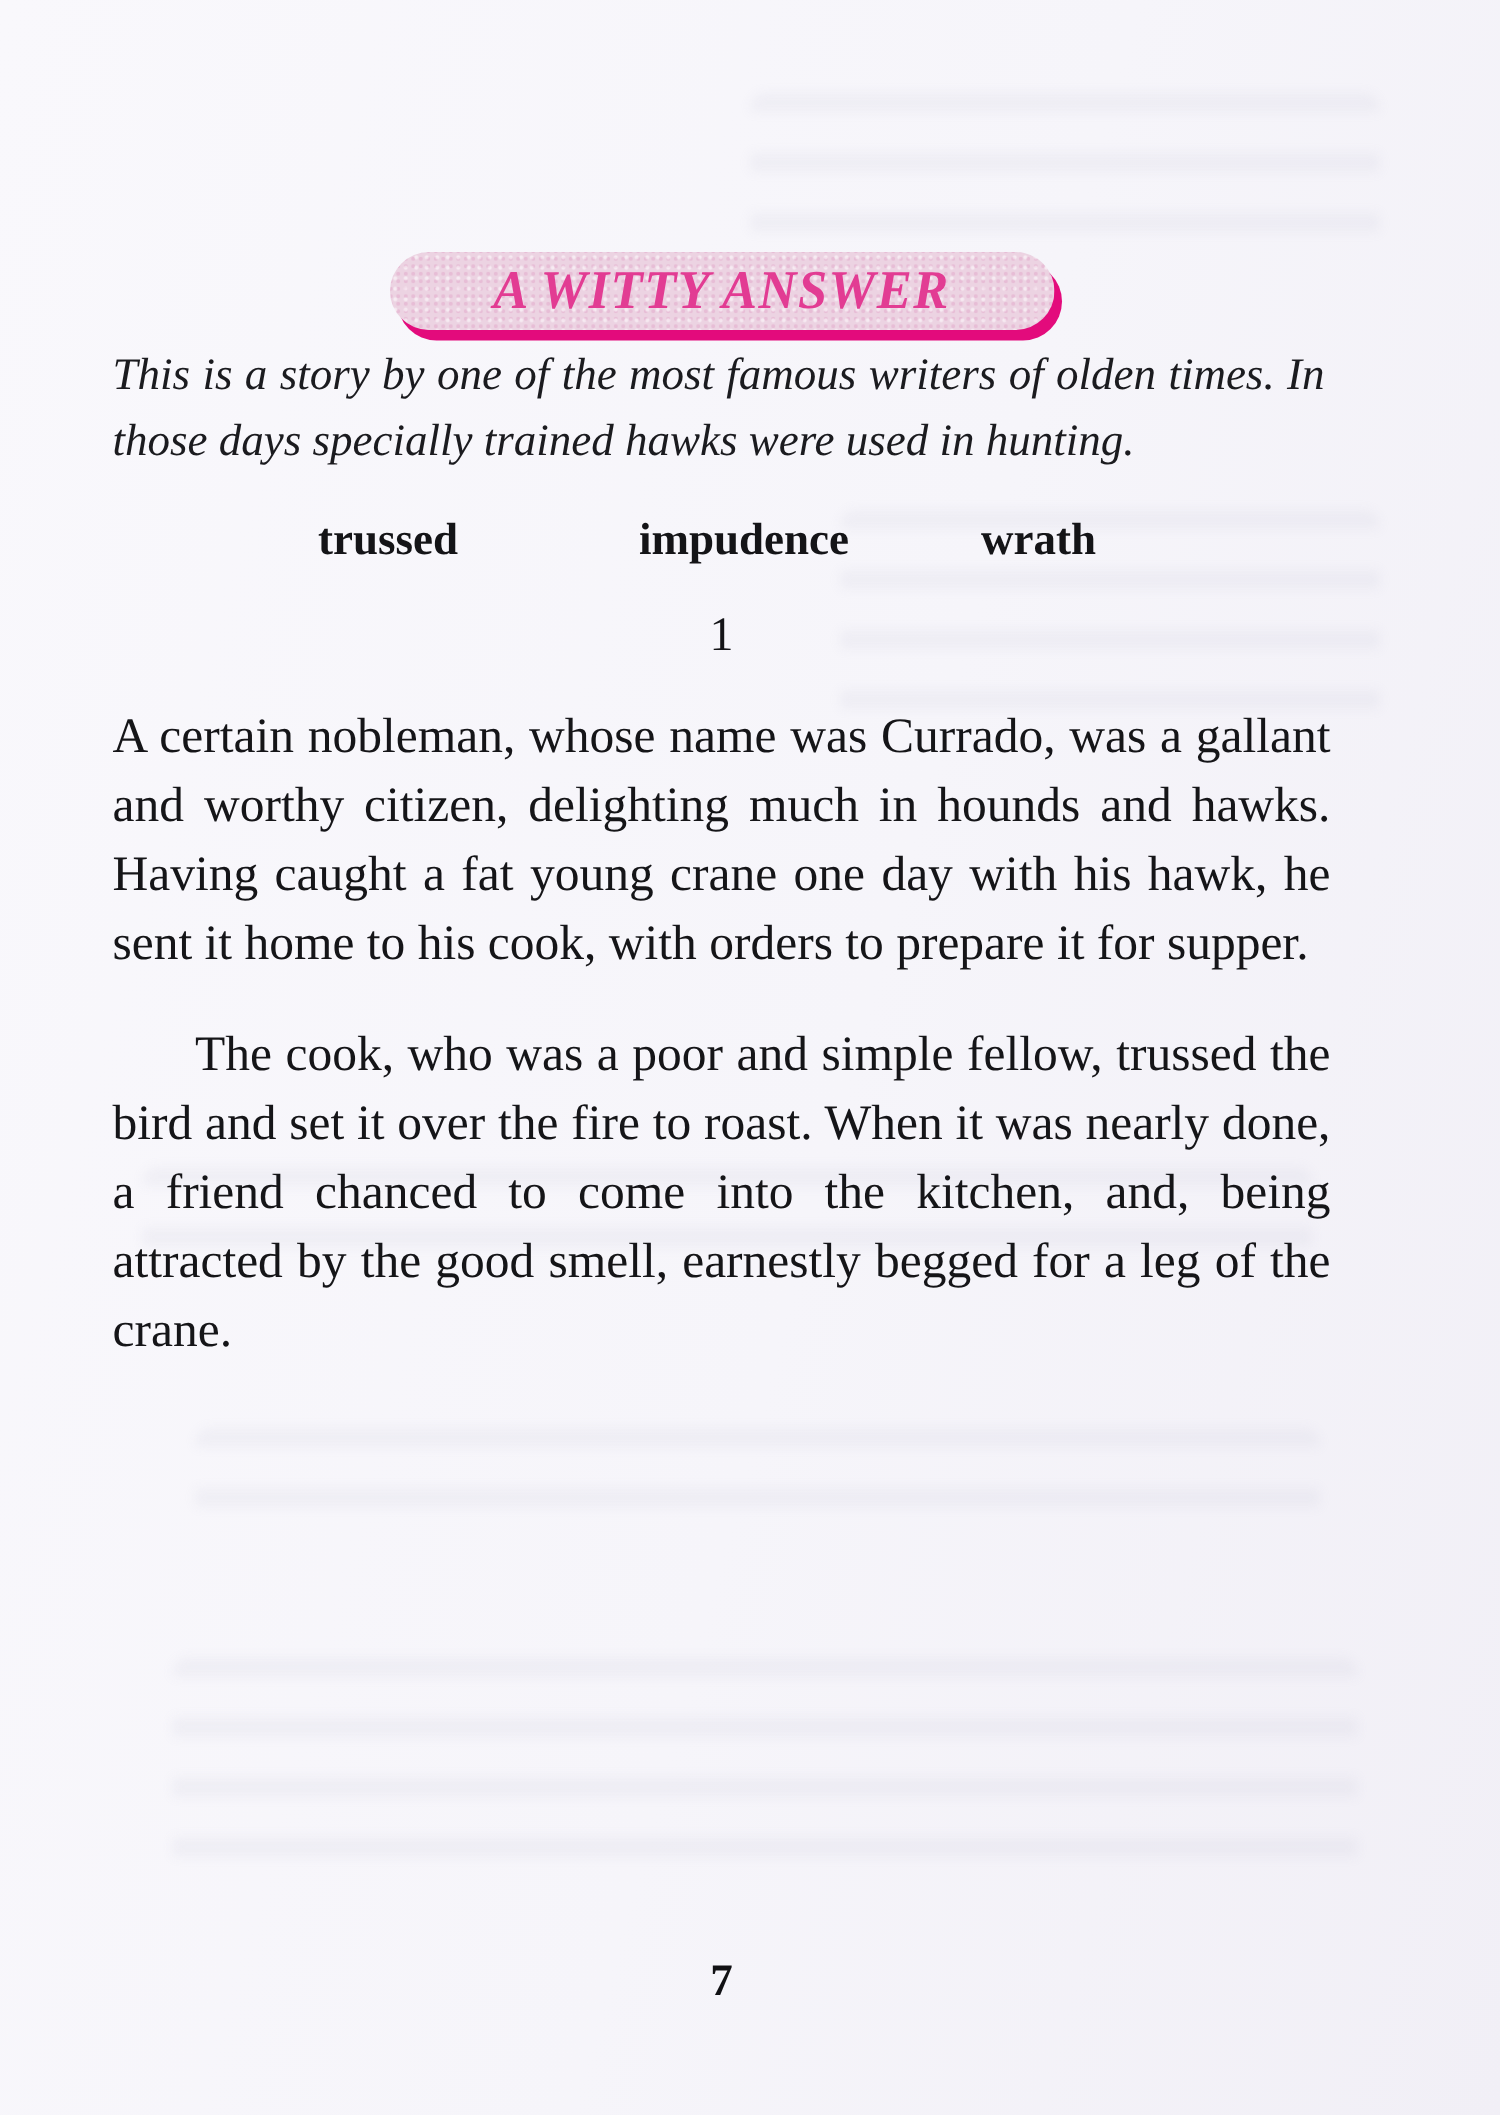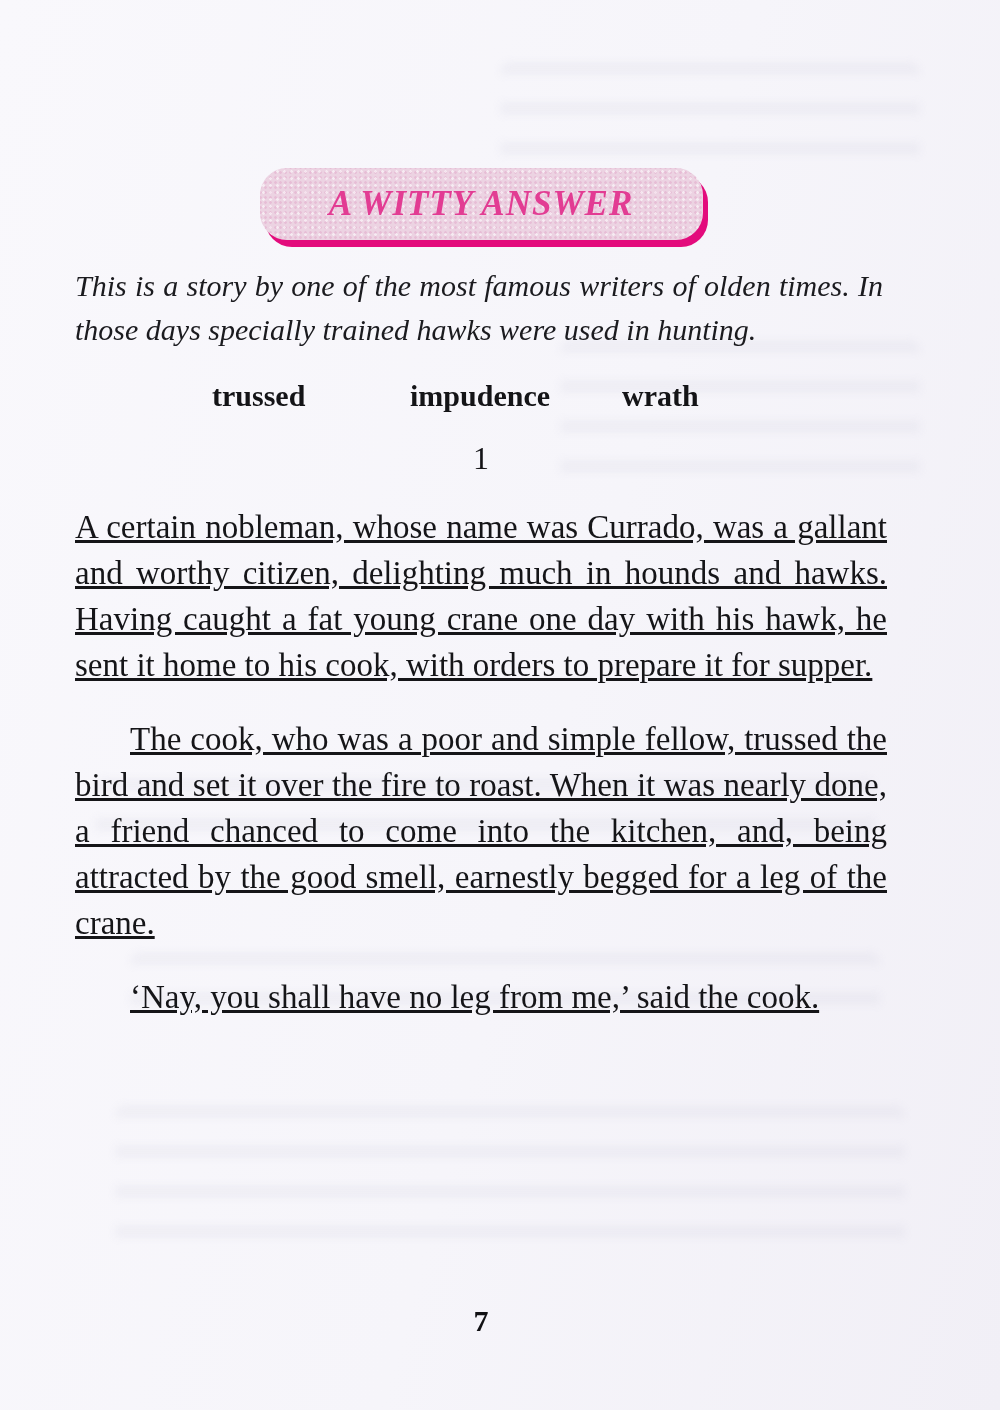--- a/index.html
+++ b/index.html
@@ -37,21 +37,21 @@
     position: absolute;
     left: 75px;
     top: 0;
     width: 812px;
     z-index: 1;
   }
 
   .banner {
     margin: 168px auto 0 auto;
     width: 443px;
-    height: 72px;
+    height: 52px;
     border-radius: 27px;
     background-color: #ecd3e2;
     background-image:
       radial-gradient(rgba(255,255,255,0.55) 1px, rgba(255,255,255,0) 1.6px),
       radial-gradient(rgba(223,156,195,0.40) 1px, rgba(223,156,195,0) 1.6px);
     background-size: 7px 7px, 5px 5px;
     background-position: 0 0, 3px 2px;
     box-shadow: 5px 7px 0 0 #e30b7c;
     display: flex;
     align-items: center;
@@ -62,55 +62,56 @@
     font-style: italic;
     font-weight: bold;
     font-size: 35px;
     letter-spacing: 1px;
     color: #e23c93;
     white-space: nowrap;
     transform: scaleY(1.04);
   }
 
   .intro {
-    margin-top: 24px;
+    margin-top: 8px;
     width: 808px;
     font-style: italic;
     font-size: 30px;
     line-height: 44px;
     text-align: justify;
     color: #1b1b1f;
   }
 
   .vocab {
     margin: 24px 0 0 137px;
     display: grid;
     grid-template-columns: 198px 212px auto;
     font-weight: bold;
     font-size: 30px;
     line-height: 40px;
     color: #141417;
+    gap: 16px;
   }
 
   .section-number {
     margin-top: 22px;
     text-align: center;
     font-size: 32px;
     line-height: 40px;
     color: #141417;
   }
 
   .story {
     margin-top: 26px;
     font-size: 33px;
     line-height: 46px;
     text-align: justify;
     color: #151518;
   }
-  .story p { margin: 0 0 28px 0; text-decoration: underline; }
+  .story p { margin: 0 0 28px 0; }
   .story p.indent { text-indent: 55px; }
 
   .page-number {
     position: absolute;
     left: 75px;
     bottom: 72px;
     width: 812px;
     text-align: center;
     font-weight: bold;
     font-size: 30px;
@@ -139,18 +140,17 @@
     <span>trussed</span>
     <span>impudence</span>
     <span>wrath</span>
   </div>
 
   <div class="section-number">1</div>
 
   <div class="story">
     <p>A certain nobleman, whose name was Currado, was a gallant and worthy citizen, delighting much in hounds and hawks. Having caught a fat young crane one day with his hawk, he sent it home to his cook, with orders to prepare it for supper.</p>
     <p class="indent">The cook, who was a poor and simple fellow, trussed the bird and set it over the fire to roast. When it was nearly done, a friend chanced to come into the kitchen, and, being attracted by the good smell, earnestly begged for a leg of the crane.</p>
-    <p class="indent">‘Nay, you shall have no leg from me,’ said the cook.</p>
   </div>
 
 </div>
 
 <div class="page-number">7</div>
 
 </body></html>

